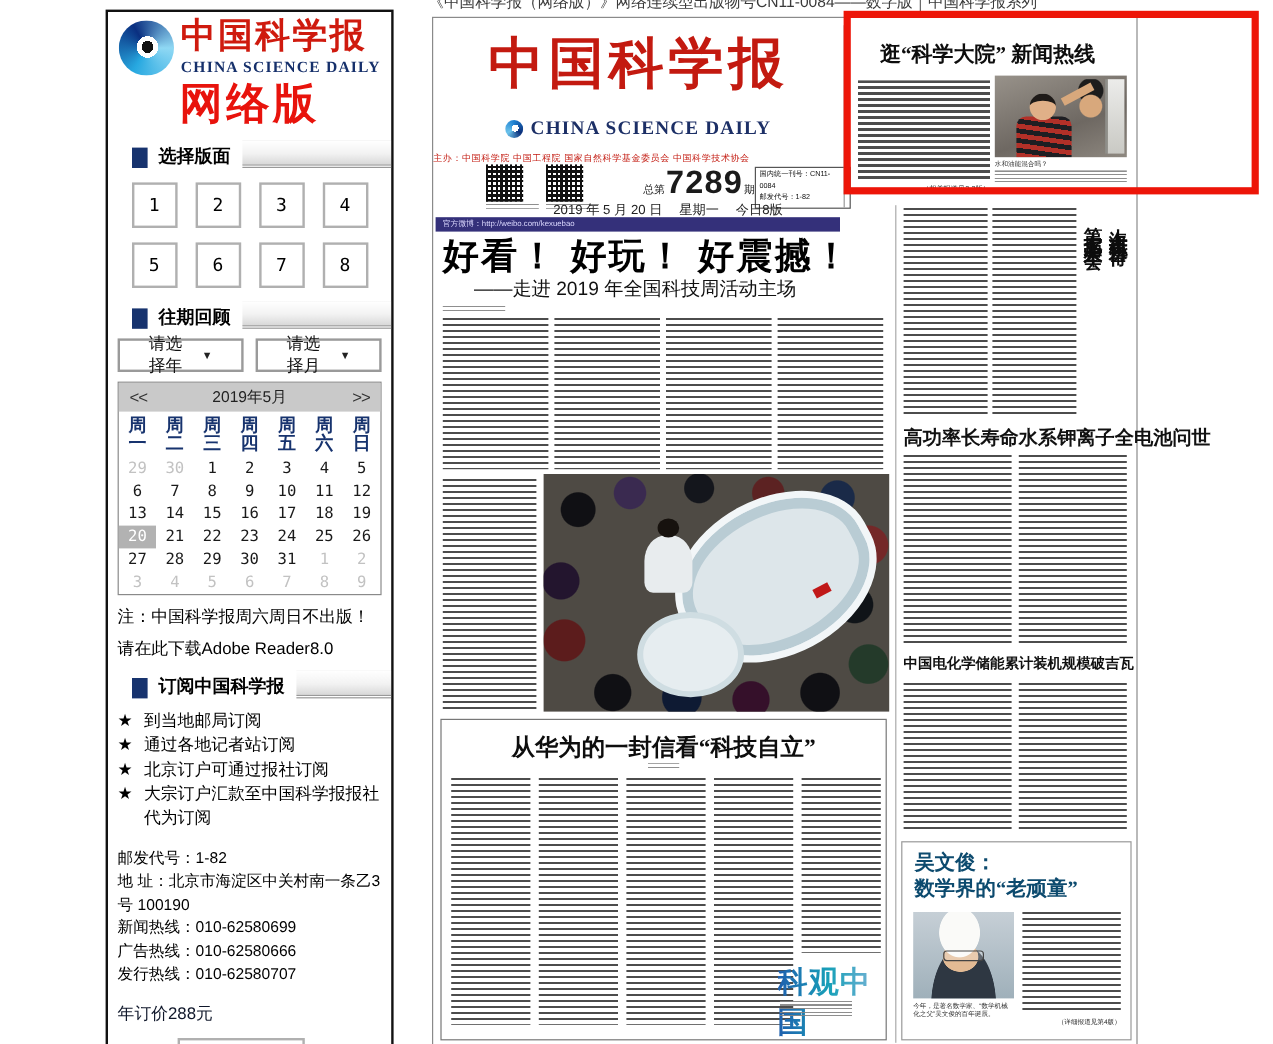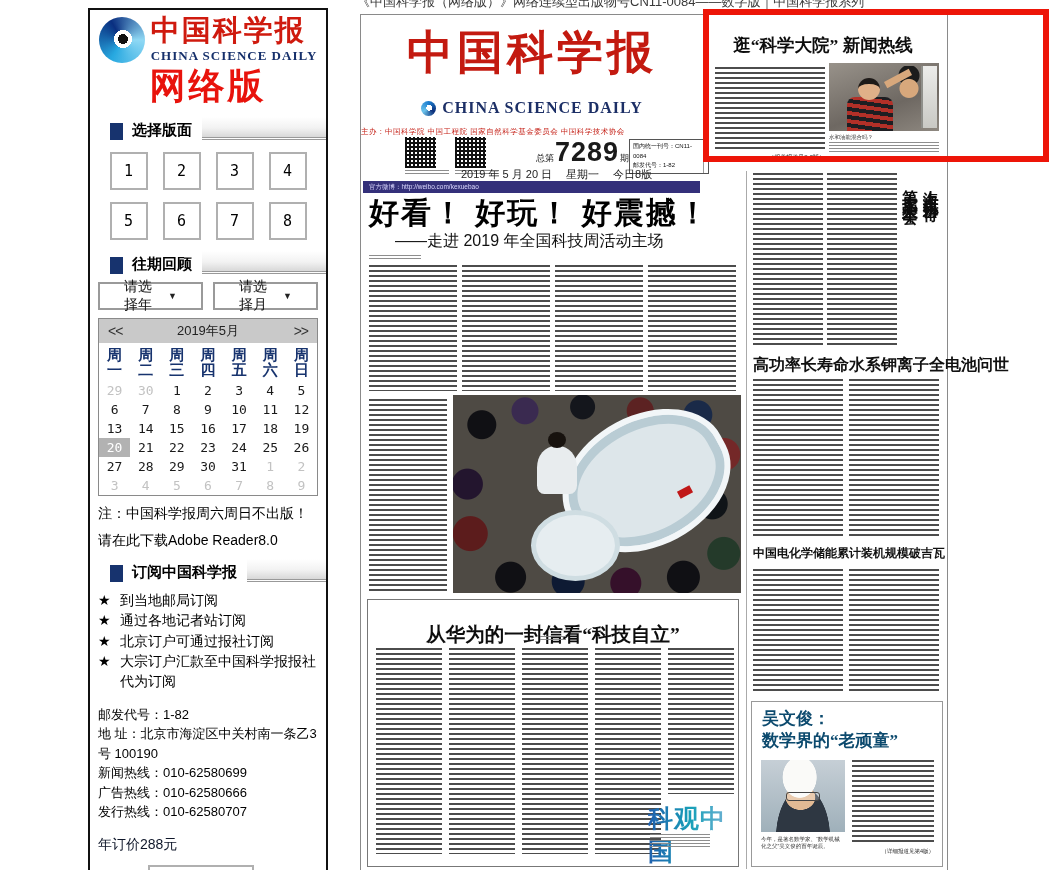--- a/index.html
+++ b/index.html
@@ -117,21 +117,21 @@
       radial-gradient(circle at 5% 45%, #23152e 0 15px, transparent 16px);}
   .track{position:absolute;left:37%;top:10%;width:56%;height:60%;border-radius:50%/46%;background:#dde6ea;
          border:6px solid #f2f6f8;box-shadow:inset 0 0 0 9px #b9ccd4;transform:rotate(-28deg);}
   .pool{position:absolute;left:27%;top:58%;width:31%;height:36%;border-radius:50%;background:#e6edf0;border:5px solid #cfdde2;box-sizing:border-box;}
   .car{position:absolute;right:17%;top:47%;width:14px;height:8px;background:#c01818;transform:rotate(-28deg);}
   .man{position:absolute;left:29%;top:26%;width:40px;height:48px;border-radius:45% 45% 18% 18%;background:#e8ecee;}
   .man:after{content:"";position:absolute;left:11px;top:-14px;width:18px;height:16px;border-radius:50%;background:#17120e;}
 
   
   .hw-box{left:6px;top:584px;width:370px;height:266px;border:1px solid #777;}
-  .hw-h{position:absolute;left:0;top:21px;width:100%;text-align:center;font-family:"Liberation Serif",serif;font-weight:bold;font-size:19.5px;color:#0d0d0d;}
+  .hw-h{position:absolute;left:0;top:9px;width:100%;text-align:center;font-family:"Liberation Serif",serif;font-weight:bold;font-size:19.5px;color:#0d0d0d;}
   .kx-logo{position:absolute;left:280px;top:202px;width:86px;font-weight:bold;font-size:25px;letter-spacing:1px;
            background:linear-gradient(90deg,#1f5fae,#18a0b8,#7fb4d8);-webkit-background-clip:text;background-clip:text;color:transparent;}
 
   
   .vert-head{left:538px;top:162px;height:180px;writing-mode:vertical-rl;font-family:"Liberation Serif",serif;
              font-weight:bold;font-size:15.5px;color:#0d0d0d;letter-spacing:3px;line-height:1.35;}
   .bat-h{left:392px;top:340px;width:188px;text-align:center;font-weight:bold;font-size:16px;color:#111;white-space:nowrap;}
   .sto-h{left:392px;top:530px;width:188px;text-align:center;font-weight:bold;font-size:12px;color:#111;white-space:nowrap;}
 
   

